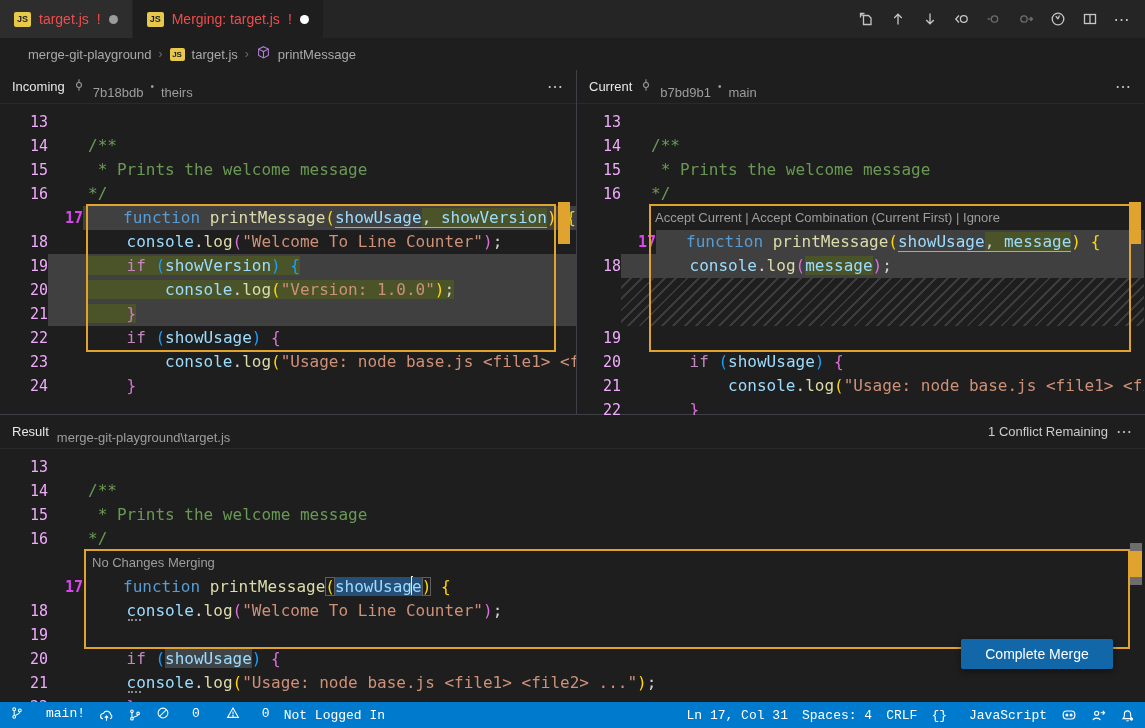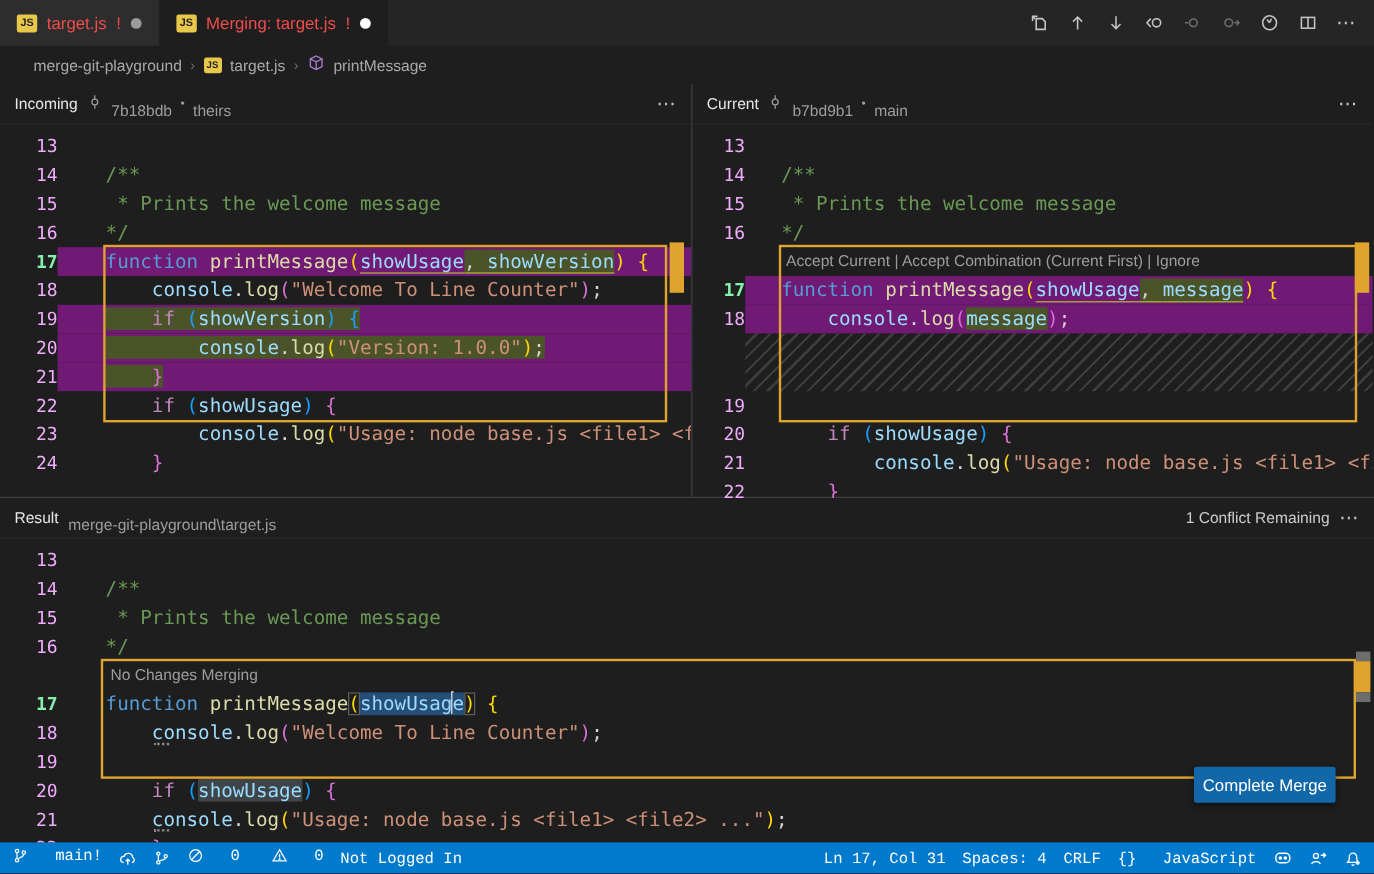--- a/index.html
+++ b/index.html
@@ -43,25 +43,25 @@
   .ph-sep { color:#9d9d9d; font-size:10px; }
   .ph-spacer { flex:1; }
   .commit-icon svg { stroke:#9d9d9d; fill:none; stroke-width:1.2; }
 
   
   .code { position:relative; height:311px; overflow:hidden; padding-top:6px;
           font-family:"DejaVu Sans Mono", monospace; font-size:16px; line-height:24px; }
   .code-result { height:253px; }
   .row { display:flex; height:24px; white-space:pre; }
   .ln { width:48px; flex:none; text-align:right; color:#f0abfc; font-size:15px; }
-  .ln.cur { color:#86efac; font-weight:bold; }
+  .ln.cur { color:#d946ef; font-weight:bold;margin-left:35px; }
   .codeline { flex:1; padding-left:40px; overflow:hidden; position:relative; }
   .pane-current .ln { width:44px; }
   .pane-current .codeline { padding-left:30px; }
-  .codeline.tint { background:#701a75; }
+  .codeline.tint { background:#404040; }
   .codeline.action { font-family:"Liberation Sans", sans-serif; font-size:13px; color:#9d9d9d;
                      display:flex; align-items:center; padding-left:44px; }
   .pane-current .codeline.action { padding-left:34px; }
   .codeline.hatch { background:repeating-linear-gradient(135deg,#1e1e1e 0 6px,#3c3c3c 6px 8px); }
   .tok { position:relative; }
   .c{color:#6a9955}.k{color:#569cd6}.k2{color:#c586c0}.f{color:#dcdcaa}.v{color:#9cdcfe}
   .s{color:#ce9178}.p{color:#d4d4d4}.b1{color:#ffd700}.b2{color:#da70d6}.b3{color:#179fff}
   .hlw { background:#4b5429; }
   .un { border-bottom:1px solid #b5ba35; }
   .sel { background:#264f78; }
@@ -74,21 +74,21 @@
   .overlay { position:absolute; border:2px solid #dfa32e; pointer-events:none; }
   .ov-inc { left:86px; top:100px; width:470px; height:148px; }
   .ov-cur { left:72px; top:100px; width:482px; height:148px; }
   .ov-res { left:84px; top:100px; width:1046px; height:100px; }
   .mark { position:absolute; width:12px; background:#dfa32e; }
   .mark.gray { background:#6d6d6d; }
 
   
   .result-header { height:34px; display:flex; align-items:center; padding:0 12px; gap:8px;
                    font-size:13px; border-bottom:1px solid #2a2a2a; background:#1e1e1e; }
-  .complete-btn { position:absolute; right:32px; top:190px; width:118px; height:30px;
+  .complete-btn { position:absolute; right:32px; top:190px; width:152px; height:30px;
                   background:#1167a8; color:#ffffff; font-size:14px; border:none; border-radius:2px;
                   display:flex; align-items:center; justify-content:center;
                   font-family:"Liberation Sans", sans-serif; box-shadow:0 2px 6px rgba(0,0,0,.45); }
 
   
   .statusbar { height:26px; background:#007acc; color:#ffffff; display:flex; align-items:center;
                padding:0 10px; font-size:13px; }
   .sb-group { display:flex; align-items:center; gap:14px; }
   .sb-item { display:flex; align-items:flex-start; gap:22px;font-family:Liberation Mono, monospace; }
   .sb-spacer { flex:1; }

